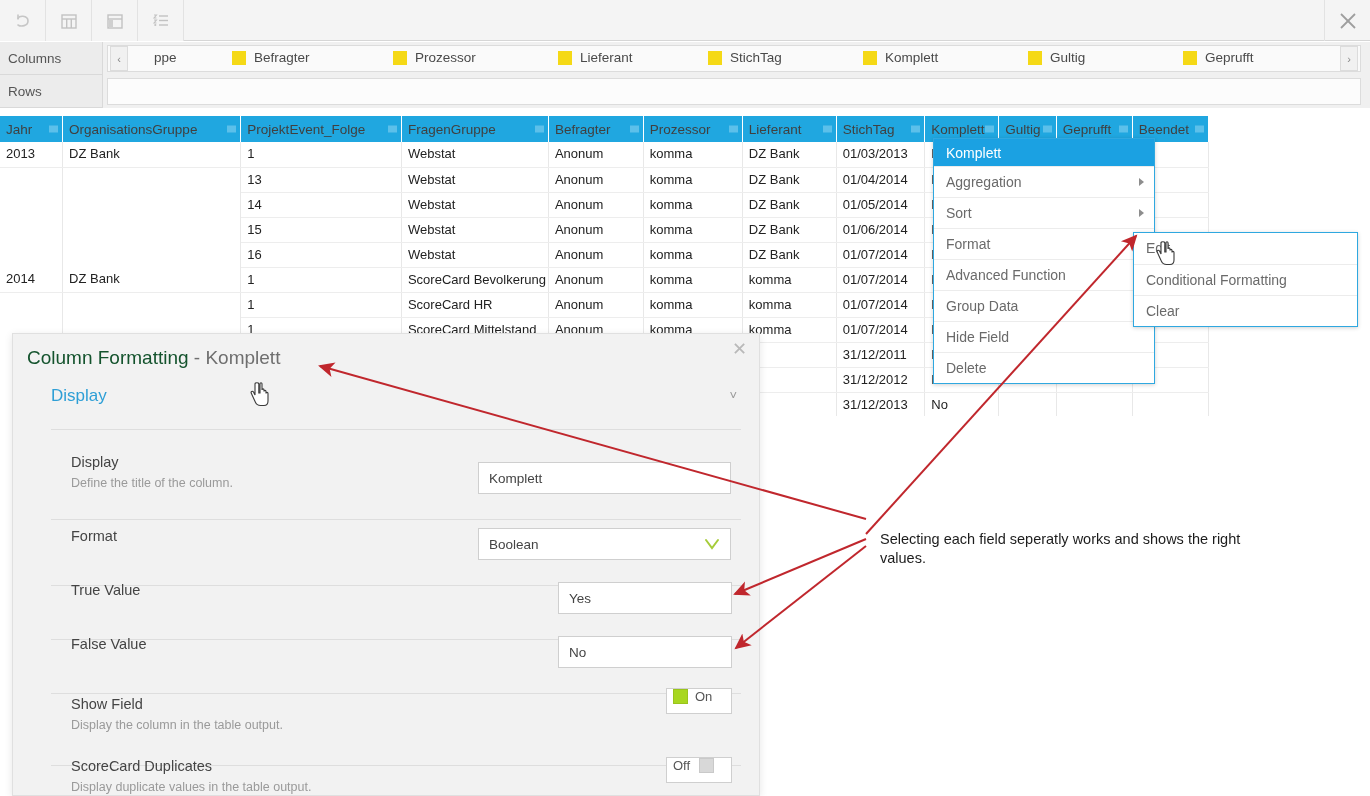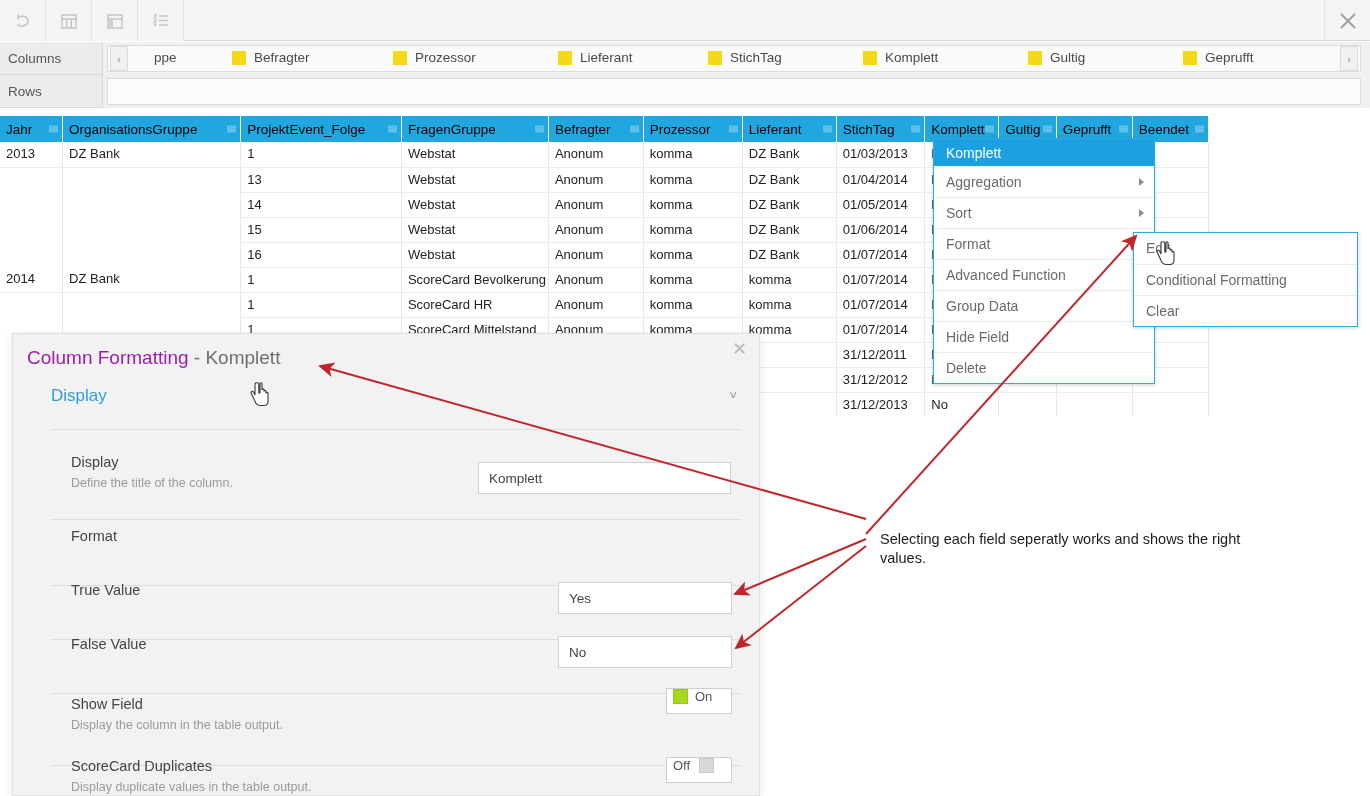--- a/index.html
+++ b/index.html
@@ -97,21 +97,21 @@
     overflow: hidden;
   }
   table.grid {
     border-collapse: collapse;
     table-layout: fixed;
     width: 1209px;
     font-size: 13px;
   }
   table.grid th {
     background: #20a7e0;
-    color: #000000;
+    color: #404040;
     font-weight: normal;
     font-size: 13.5px;
     text-align: left;
     padding: 4px 6px;
     height: 26px;
     border-right: 1px solid #ffffff;
     position: relative;
     white-space: nowrap;
     overflow: hidden;
   }
@@ -189,21 +189,21 @@
     background: #f2f2f2;
     border: 1px solid #e0e0e0;
     box-shadow: 0 2px 8px rgba(0,0,0,.10);
     z-index: 50;
     overflow: hidden;
   }
   .dlg-title {
     position: absolute; left: 14px; top: 13px;
     font-size: 19px;
   }
-  .dlg-title .accent { color: #a21caf; }
+  .dlg-title .accent { color: #14532d; }
   .dlg-title .sub { color: #6f6f6f; }
   .dlg-close {
     position: absolute; right: 12px; top: 6px;
     font-size: 18px; color: #b9b9b9;
     line-height: 1;
   }
   .sect-head {
     position: absolute; left: 38px; top: 52px;
     width: 690px;
     font-size: 17px; color: #2e9fd6;
@@ -618,20 +618,23 @@
         <div class="frow" style="top: 352px; height: 74px; margin-top: 6px;">
           <div class="flabel" style="top: 4px;">Show Field</div>
           <div class="fhint" style="top: 26px;">Display the column in the table output.</div>
         </div>
         <div class="frow" style="top: 420px; height: 60px;">
           <div class="flabel" style="top: 4px;">ScoreCard Duplicates</div>
           <div class="fhint" style="top: 26px;">Display duplicate values in the table output.</div>
         </div>
       </div>
   <div class="finput" style="left: 465px; top: 128px; width: 253px;">Komplett</div>
+      <div class="fselect" style="left: 465px; top: 194px; width: 253px;"><span>Boolean</span><svg class="chev" viewBox="0 0 18 18">
+          <path d="M3 5 L9 13 L15 5" stroke="#a6cc3a" stroke-width="2" fill="none" stroke-linecap="round"></path>
+        </svg></div>
       <div class="finput" style="left: 545px; top: 248px; width: 174px;">Yes</div>
       <div class="finput" style="left: 545px; top: 302px; width: 174px;">No</div>
       <div class="toggle on" style="left: 653px; top: 354px; width: 66px;">
         <span class="knob"></span>
         <span>On</span>
       </div>
       <div class="toggle off" style="left: 653px; top: 423px; width: 66px;">
         <span>Off</span>
         <span class="knob"></span>
       </div>

